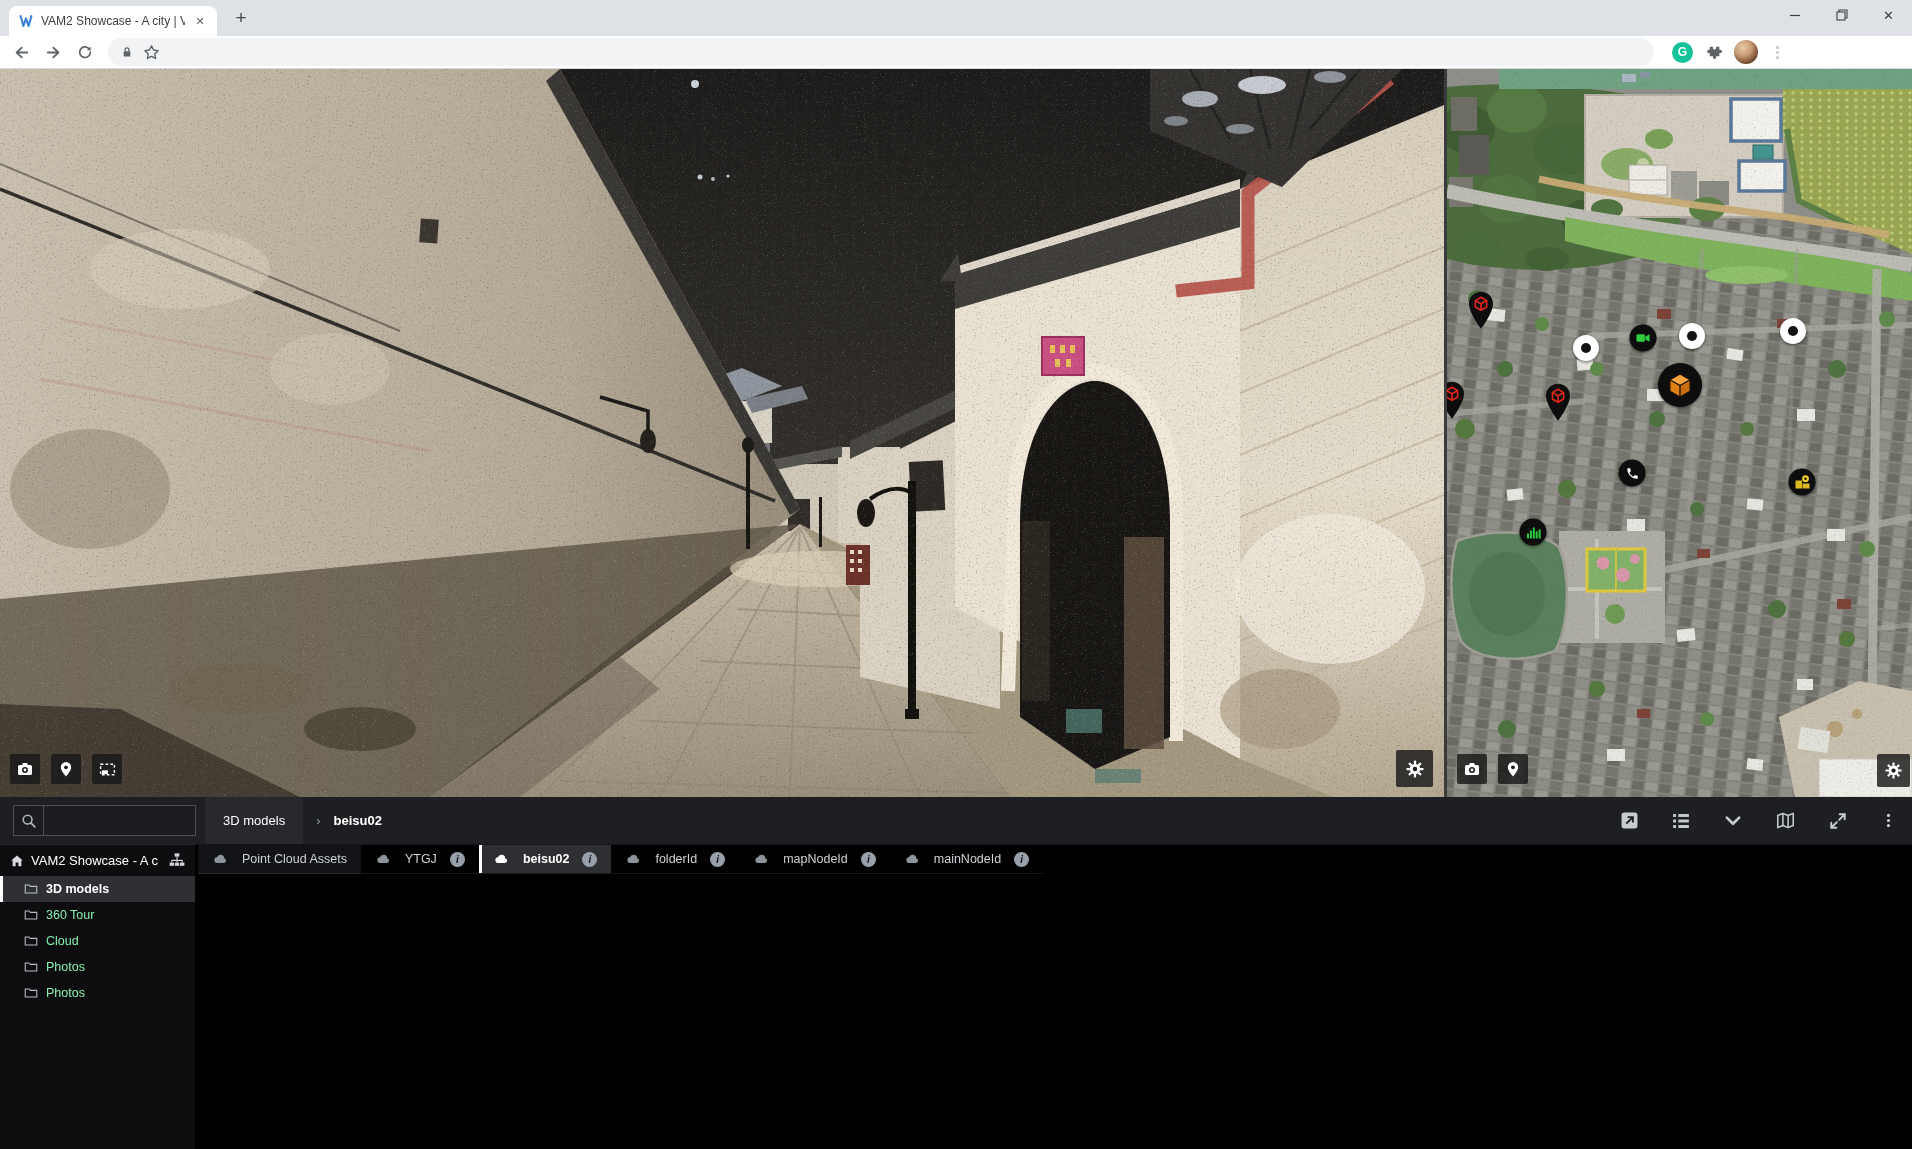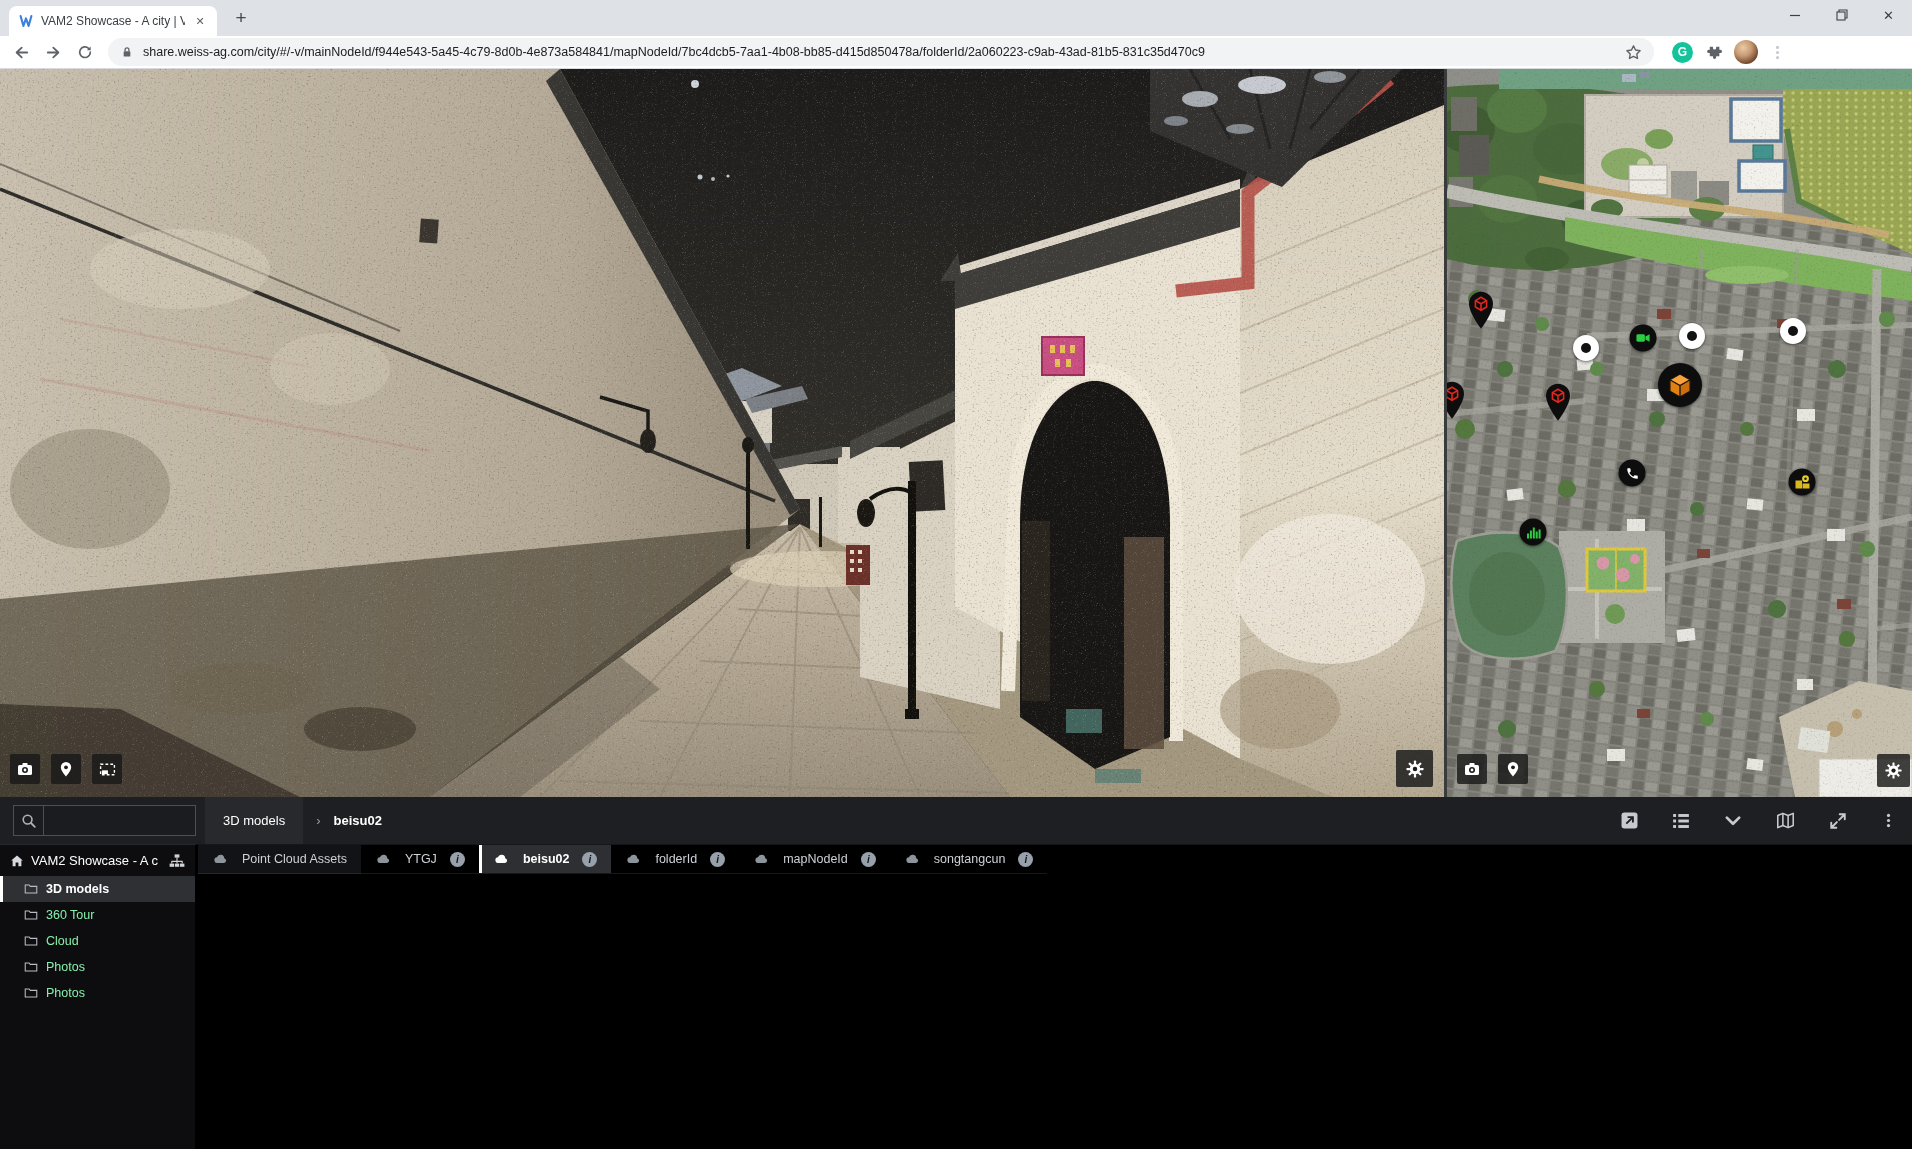--- a/index.html
+++ b/index.html
@@ -61,21 +61,21 @@
   .search input { flex:1; min-width:0; background:transparent; border:0; outline:none; color:#e8eaed; font-size:13px; padding:0 8px;
                   font-family:"Liberation Sans", sans-serif; }
   .crumbwrap { display:flex; align-items:center; margin-left:205px; }
   .crumbchip { height:47px; background:#28292d; display:flex; align-items:center; padding:0 18px; color:#fff; font-size:13px; }
   .crumbsep { color:#9aa0a6; margin:0 13px; font-size:13px; }
   .crumbcur { color:#fff; font-weight:700; font-size:13px; }
   .atb-actions { margin-left:auto; display:flex; align-items:center; gap:34px; padding-right:16px; }
   
   .abody { height:305px; display:flex; background:#000; }
   .sidebar { width:198px; background:#0d0d0f; border-right:3px solid #000; border-top:1px solid #27282b; }
-  .sb-head { height:31px; display:flex; align-items:center; padding:0 10px; gap:7px; color:#fff; font-size:13px; }
+  .sb-head { height:31px; display:flex; align-items:flex-end; padding:8px 10px; gap:7px; color:#fff; font-size:13px; }
   .sb-head .ttl { flex:1; white-space:nowrap; overflow:hidden; }
   .sb-item { height:26px; display:flex; align-items:center; padding-left:24px; gap:8px; color:#86efac; font-size:12.5px; position:relative; }
   .sb-item.sel { background:#2f3034; color:#fff; font-weight:700; }
   .sb-item.sel::before { content:""; position:absolute; left:0; top:0; bottom:0; width:3px; background:#fff; }
   .filelist { flex:1; display:flex; flex-direction:row; border-top:1px solid #151619; }
   .frow { height:29px; display:flex; align-items:center; padding:0 14px; gap:13px; border-bottom:1px solid #17181a;
           color:#ced1d5; font-size:12.5px; position:relative; }
   .frow.parent { background:#121316; border-bottom:1px solid #26272a; }
   .frow.sel { background:#2e2f33; color:#fff; font-weight:700; }
   .frow.sel::before { content:""; position:absolute; left:0; top:0; bottom:0; width:3px; background:#fff; }
@@ -275,21 +275,20 @@
     </div>
   <div class="navbtn">
       <svg width="16" height="16">
         <use href="#ic-reload"></use>
       </svg>
     </div>
   <div class="omnibox">
     <svg width="14" height="14">
         <use href="#ic-lock"></use>
       </svg>
-    <span class="url">share.weiss-ag.com/city/#/-v/mainNodeId/f944e543-5a45-4c79-8d0b-4e873a584841/mapNodeId/7bc4dcb5-7aa1-4b08-bb85-d415d850478a/folderId/2a060223-c9ab-43ad-81b5-831c35d470c9</span>
     <svg width="17" height="17">
         <use href="#ic-star"></use>
       </svg>
   </div>
   <div class="tb-right">
     <div class="gcircle">G</div>
     <svg width="17" height="17">
         <use href="#ic-puzzle"></use>
       </svg>
     <div class="avatar"></div>
@@ -808,17 +807,17 @@
       <svg width="17" height="14" fill="#8d949c">
           <use href="#ic-cloud"></use>
         </svg>
       <span>mapNodeId</span>
       <span class="info">i</span>
     </div>
     <div class="frow">
       <svg width="17" height="14" fill="#8d949c">
           <use href="#ic-cloud"></use>
         </svg>
-      <span>songtangcun</span>
+      <span>mainNodeId</span>
       <span class="info">i</span>
     </div>
   </div>
 </div>
 
 </body></html>

